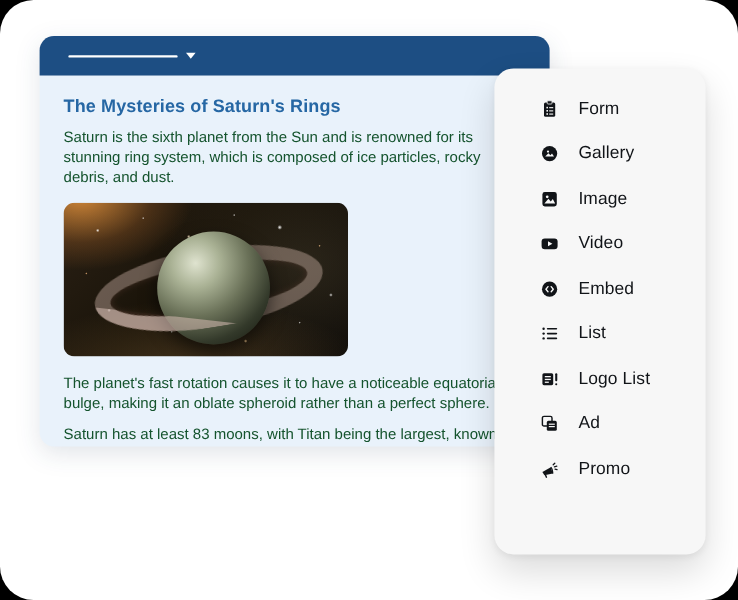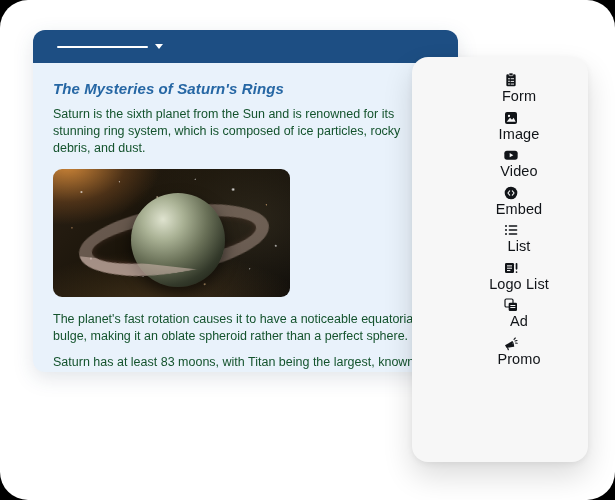--- a/index.html
+++ b/index.html
@@ -9,21 +9,21 @@
 
   
   .card { position:absolute; left:33px; top:30px; width:425px; z-index:1;
           filter:drop-shadow(0 6px 10px rgba(20,40,70,.12)); }
   .card-header { position:relative; height:33px; background:#1d4e83; border-radius:12px 12px 0 0;
                  display:flex; align-items:center; padding-left:24px; cursor:pointer; }
   .header-line { width:91px; height:2px; background:#ffffff; border-radius:1px; }
   .header-caret { width:0; height:0; border-left:4px solid transparent; border-right:4px solid transparent;
                   border-top:5px solid #ffffff; margin-left:7px; }
   .card-body { background:#e9f2fb; border-radius:0 0 12px 12px; height:309px; padding:17px 24px 0 20px; overflow:hidden; }
-  .post-title { font-size:15px; font-weight:bold; color:#2667a4; letter-spacing:.1px;font-style:italic; }
+  .post-title { font-size:15px; font-weight:bold; color:#2667a4; letter-spacing:.1px; }
   .card-body p { font-size:12.5px; line-height:17px; color:#14532d; margin-top:9px; }
   .card-body p.after-img { margin-top:14px; }
 
   
   .saturn-img { position:relative; width:237px; height:128px; border-radius:9px; overflow:hidden; margin-top:12px;
     background:
       radial-gradient(130px 85px at 6% -4%, rgba(236,152,62,.85), rgba(170,100,40,.30) 45%, transparent 72%),
       radial-gradient(220px 100px at 45% 118%, rgba(160,120,66,.38), transparent 70%),
       radial-gradient(160px 120px at 85% 40%, rgba(70,62,45,.45), transparent 75%),
       linear-gradient(135deg, #2b2115 0%, #191309 45%, #0d0b08 100%);
@@ -50,21 +50,21 @@
           box-shadow:inset 0 0 6px rgba(90,60,50,.5); }
   .ring.front { clip-path:polygon(0 52%, 60% 100%, 0 100%); border-color:rgba(214,188,178,.55); }
   .planet { position:absolute; left:78px; top:24px; width:94px; height:94px; border-radius:50%;
     background:radial-gradient(circle at 34% 28%, #dfe3cf 0%, #aab295 22%, #6a7158 48%, #33392a 72%, #15180f 95%);
     box-shadow:0 6px 14px rgba(0,0,0,.55); }
 
   
   .menu { position:absolute; left:412px; top:57px; width:176px; height:405px; background:#f7f7f7;
           border-radius:16px; z-index:2; padding-top:15px;
           box-shadow:0 14px 30px rgba(0,0,0,.14), 0 2px 6px rgba(0,0,0,.06); }
-  .menu-item { display:flex; align-items:center; height:37.5px; padding-left:38px; cursor:pointer; color:#111418;flex-direction:column; }
+  .menu-item { display:flex; align-items:center; height:37.5px; padding-left:38px; cursor:pointer; color:#111418; }
   .menu-item .ic { width:16px; height:16px; margin-right:16px; flex:0 0 16px; display:flex; align-items:center; }
   .menu-item svg { width:16px; height:16px; display:block; }
   .menu-item .lbl { font-size:14.5px; font-weight:500; color:#111418; letter-spacing:.1px; }
 </style>
 </head>
 <body>
 
 <div class="stage">
   <div class="page">
 
@@ -100,20 +100,30 @@
               <rect x="11.5" y="9.4" width="5" height="1.4" fill="#f7f7f7"></rect>
               <rect x="8" y="13" width="2" height="2" fill="#f7f7f7"></rect>
               <rect x="11.5" y="13.4" width="5" height="1.4" fill="#f7f7f7"></rect>
               <rect x="8" y="17" width="2" height="2" fill="#f7f7f7"></rect>
               <rect x="11.5" y="17.4" width="5" height="1.4" fill="#f7f7f7"></rect>
             </svg>
         </span>
         <span class="lbl">Form</span>
       </div>
 
+      <div class="menu-item">
+        <span class="ic">
+          <svg viewBox="0 0 24 24">
+              <circle cx="12" cy="12" r="9.5" fill="currentColor"></circle>
+              <circle cx="10" cy="9.5" r="1.4" fill="#f7f7f7"></circle>
+              <path d="M6.5 15.5 L10.5 11.5 L13 14 L15 12 L17.5 15.5 Z" fill="#f7f7f7"></path>
+            </svg>
+        </span>
+        <span class="lbl">Gallery</span>
+      </div>
 
 
       <div class="menu-item">
         <span class="ic">
           <svg viewBox="0 0 24 24">
               <rect x="3" y="3" width="18" height="18" rx="3" fill="currentColor"></rect>
               <circle cx="9" cy="9" r="1.7" fill="#f7f7f7"></circle>
               <path d="M5.5 17.5 L10.5 11.5 L13.5 14.8 L16 11.8 L19 17.5 Z" fill="#f7f7f7"></path>
             </svg>
         </span>

